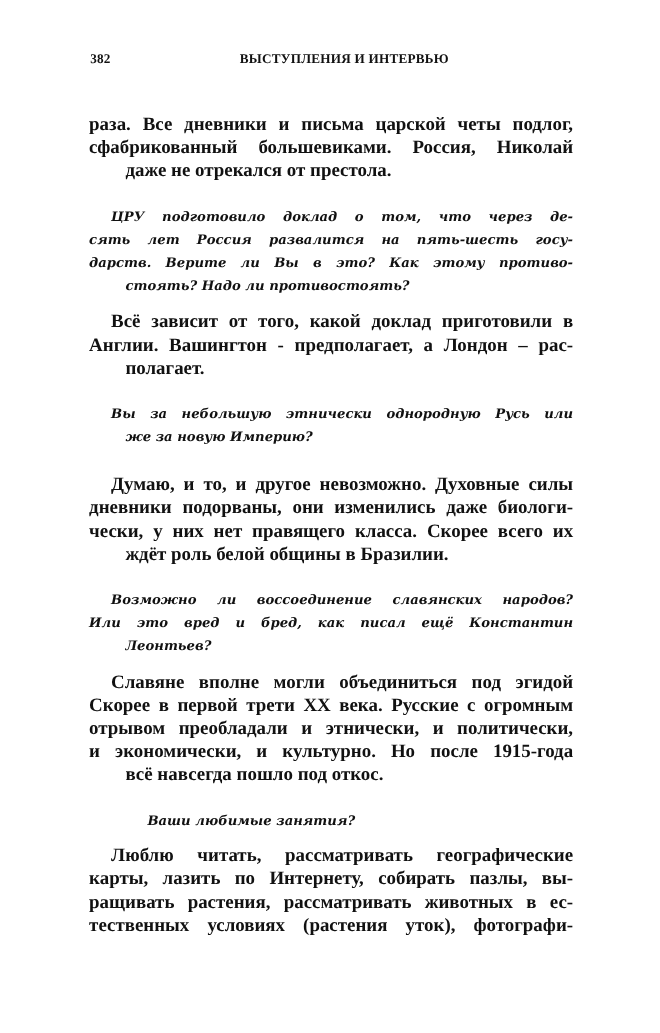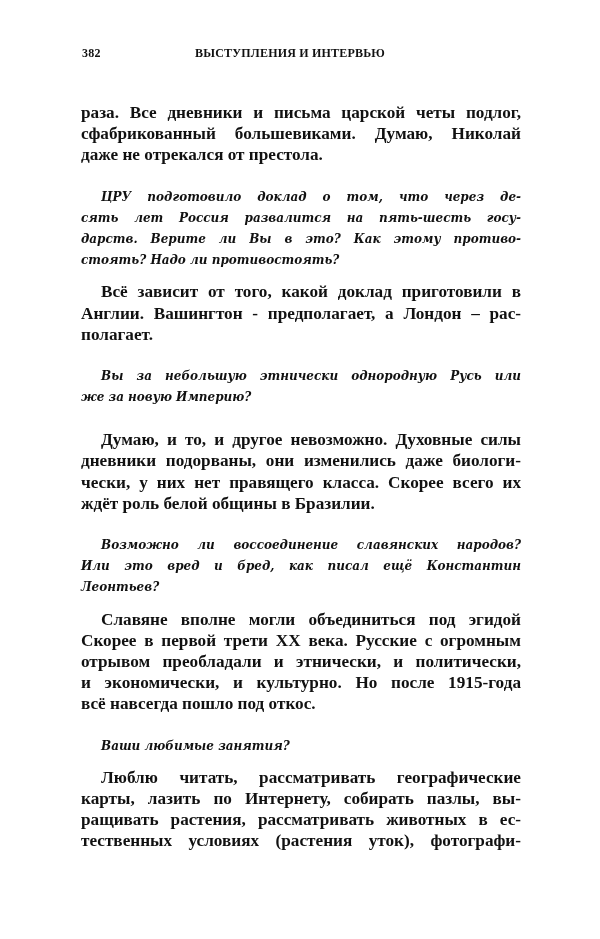--- a/index.html
+++ b/index.html
@@ -1,46 +1,46 @@
 <!DOCTYPE html>
 <html><head>
 <meta charset="utf-8">
 <style>
   html, body { margin: 0; padding: 0; background: #ffffff; }
   body { width: 600px; height: 939px; position: relative; overflow: hidden; color: #111; }
   .page { position: absolute; left: 0; top: 0; width: 600px; height: 686px; background: #fff; }
   .running-head { position: absolute; top: 46px; left: 82px; width: 440px; height: 16px;
     font-family: "Liberation Serif", serif; font-weight: bold; font-size: 12px; letter-spacing: 0.2px; }
   .page-num { position: absolute; left: 0; top: 0; }
-  .head-title { position: absolute; left: 113px; top: 0; text-align: right; }
+  .head-title { position: absolute; left: 136px; top: 0; text-align: right; }
   .body { position: absolute; left: 81px; top: 102px; width: 440px;
     font-family: "Liberation Serif", serif; font-size: 17.2px; line-height: 21.2px; }
   .line { display: block; height: 21.2px; white-space: nowrap; text-align: justify; text-align-last: justify; }
-  .line.last { text-align-last: left; }
+  .line.last { text-align-last: left; margin-left: 33px; }
   .ans { font-weight: bold; }
   .q { font-style: italic; font-weight: bold; font-family: "DejaVu Serif", serif; font-size: 12px; }
   .indent { padding-left: 20px; }
   .gap-s { height: 21px; }
   .gap-m { height: 10px; }
   .gap-l { height: 21px; }
 </style>
 </head>
 <body>
 
 <div class="page">
   <div class="running-head">
     <span class="page-num">382</span>
     <span class="head-title">ВЫСТУПЛЕНИЯ И ИНТЕРВЬЮ</span>
   </div>
 
   <div class="body">
 
     <div class="ans">
       <span class="line">раза. Все дневники и письма царской четы подлог,</span>
-      <span class="line">сфабрикованный большевиками. Думаю, Николай</span>
+      <span class="line">сфабрикованный большевиками. Россия, Николай</span>
       <span class="line last">даже не отрекался от престола.</span>
     </div>
     <div class="gap-s"></div>
 
     <div class="q">
       <span class="line indent">ЦРУ подготовило доклад о том, что через де-</span>
       <span class="line">сять лет Россия развалится на пять-шесть госу-</span>
       <span class="line">дарств. Верите ли Вы в это? Как этому противо-</span>
       <span class="line last">стоять? Надо ли противостоять?</span>
     </div>

